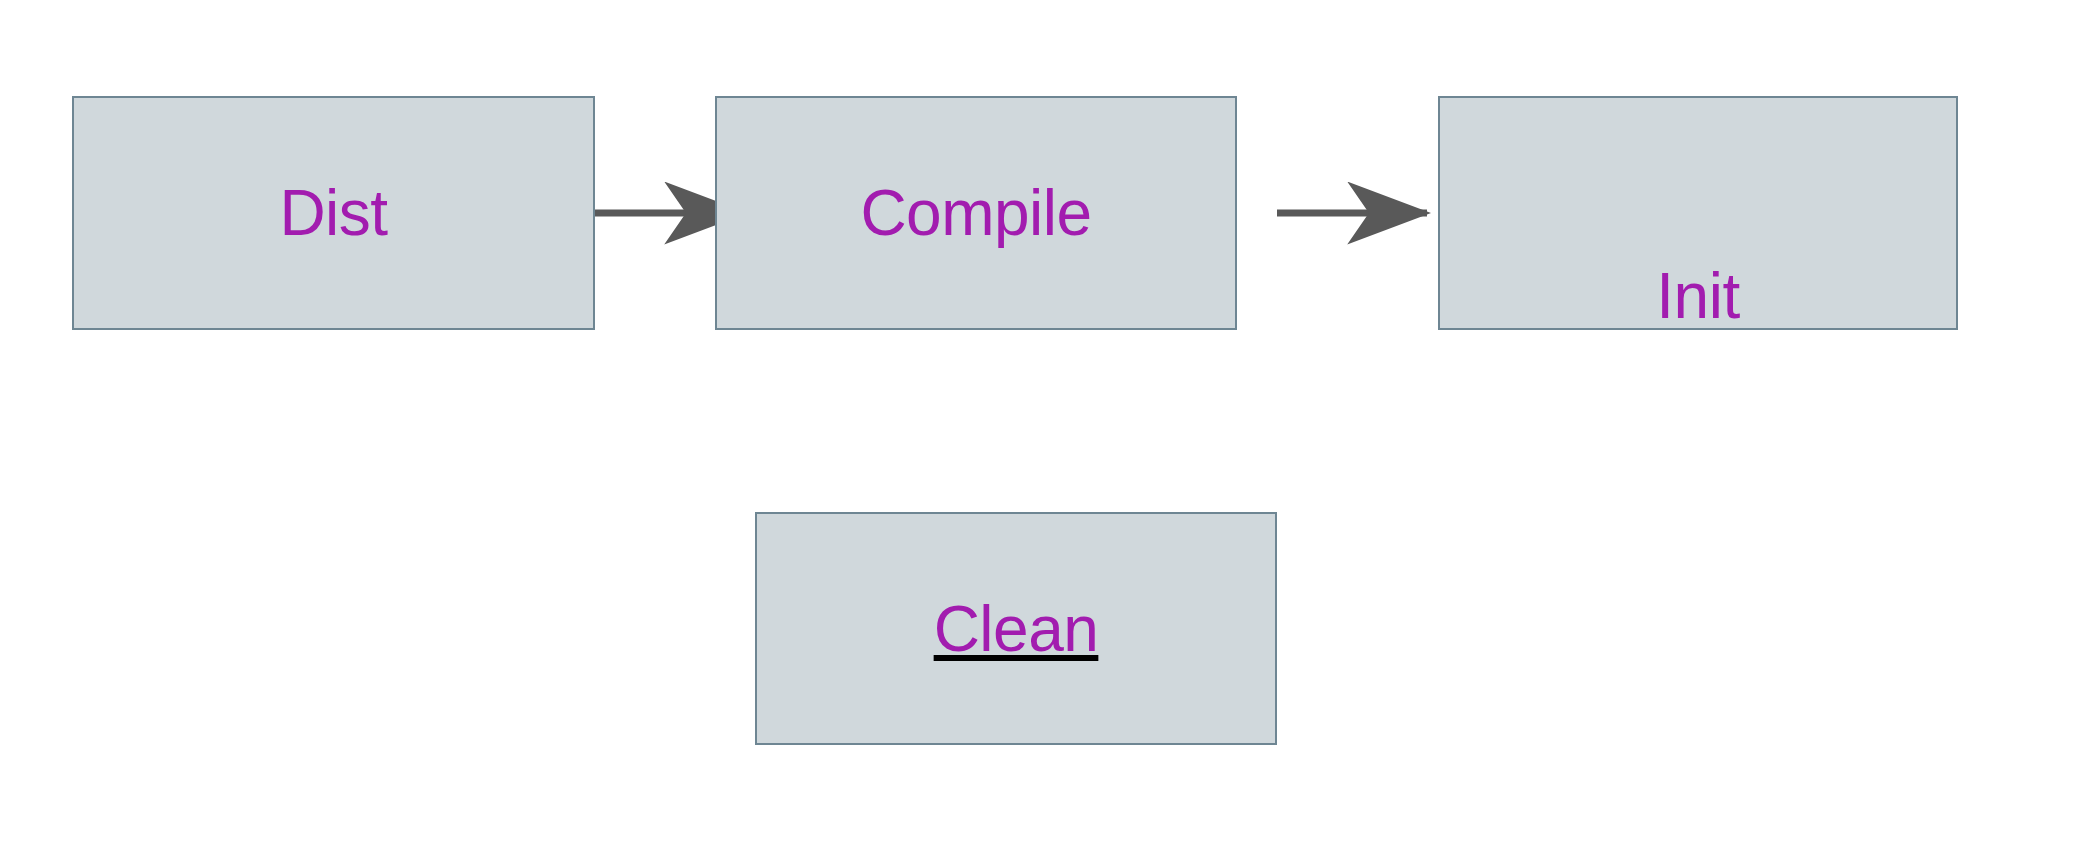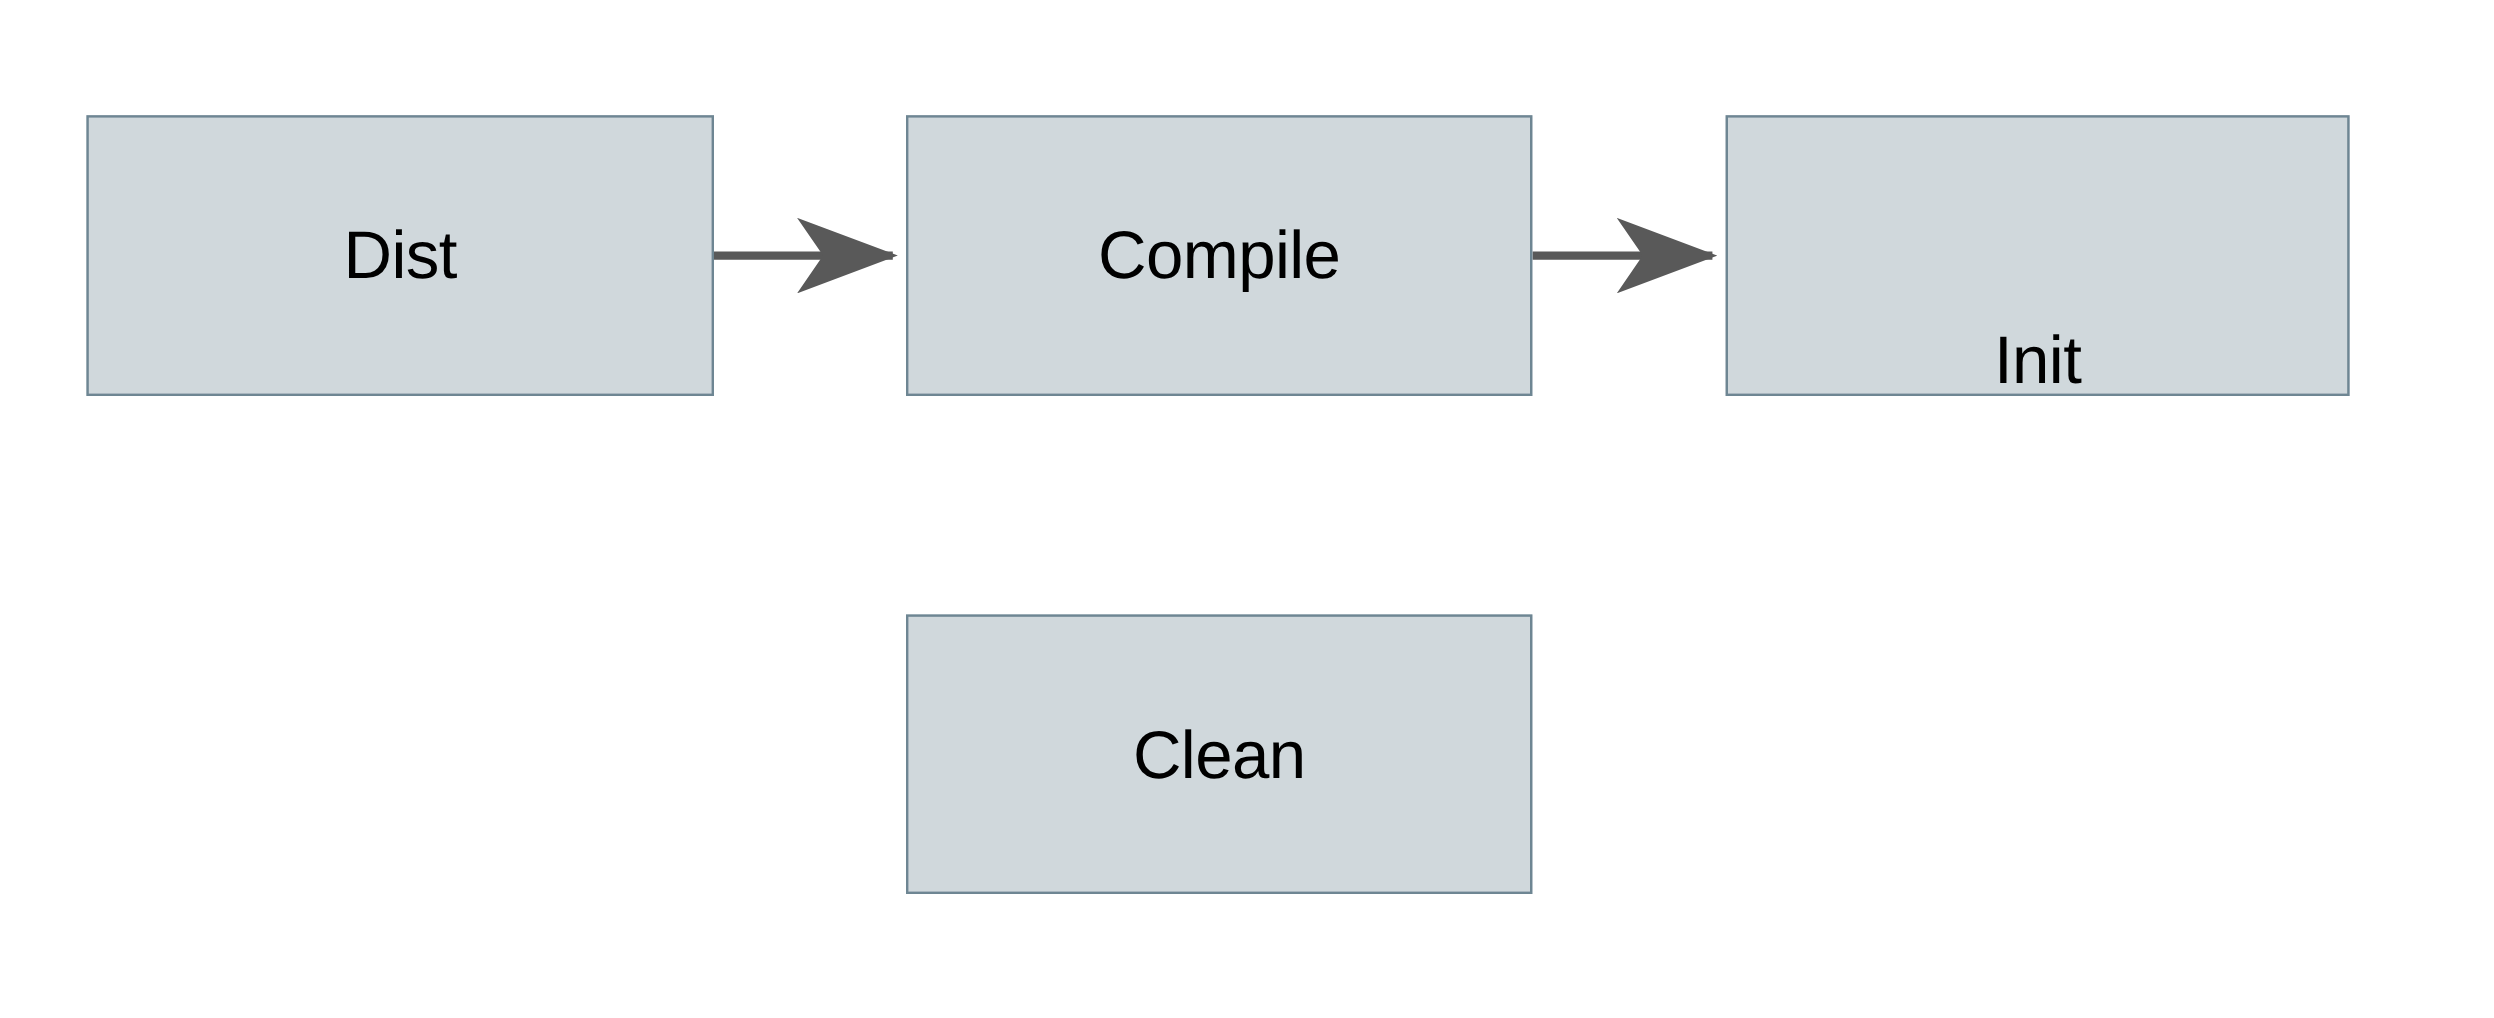--- a/index.html
+++ b/index.html
@@ -30,24 +30,24 @@
     position: absolute;
     box-sizing: border-box;
     background: #d0d8dc;
     border: 2px solid #6e8693;
     display: flex;
     align-items: center;
     justify-content: center;
   }
   .node-label {
     font-family: "Liberation Sans", sans-serif;
-    font-size: 56px;
+    font-size: 64px;
     font-weight: 400;
     line-height: 1;
-    color: #000000;
+    color: #a21caf;
     letter-spacing: -0.5px;
     white-space: nowrap;
     -webkit-font-smoothing: antialiased;
   }
 </style>
 </head>
 <body>
 
 <div id="canvas">
 
@@ -64,25 +64,25 @@
 
     <g>
       <line x1="1277" y1="213" x2="1427" y2="213" stroke="#595959" stroke-width="7" marker-end="url(#arrowhead)"></line>
     </g>
   </svg>
 
   <div class="node" style="left:72px; top:96px; width:523px; height:234px;">
     <span class="node-label">Dist</span>
   </div>
 
-  <div class="node" style="left:755px; top:96px; width:522px; height:234px;">
+  <div class="node" style="left:715px; top:96px; width:522px; height:234px;">
     <span class="node-label">Compile</span>
   </div>
 
   <div class="node" style="left:1438px; top:96px; width:520px; height:234px;align-items:flex-end;">
     <span class="node-label">Init</span>
   </div>
 
-  <div class="node" style="left:755px; top:512px; width:522px; height:233px;">
+  <div class="node" style="left:755px; top:512px; width:522px; height:233px;text-decoration:underline;">
     <span class="node-label">Clean</span>
   </div>
 
 </div>
 
 </body></html>

